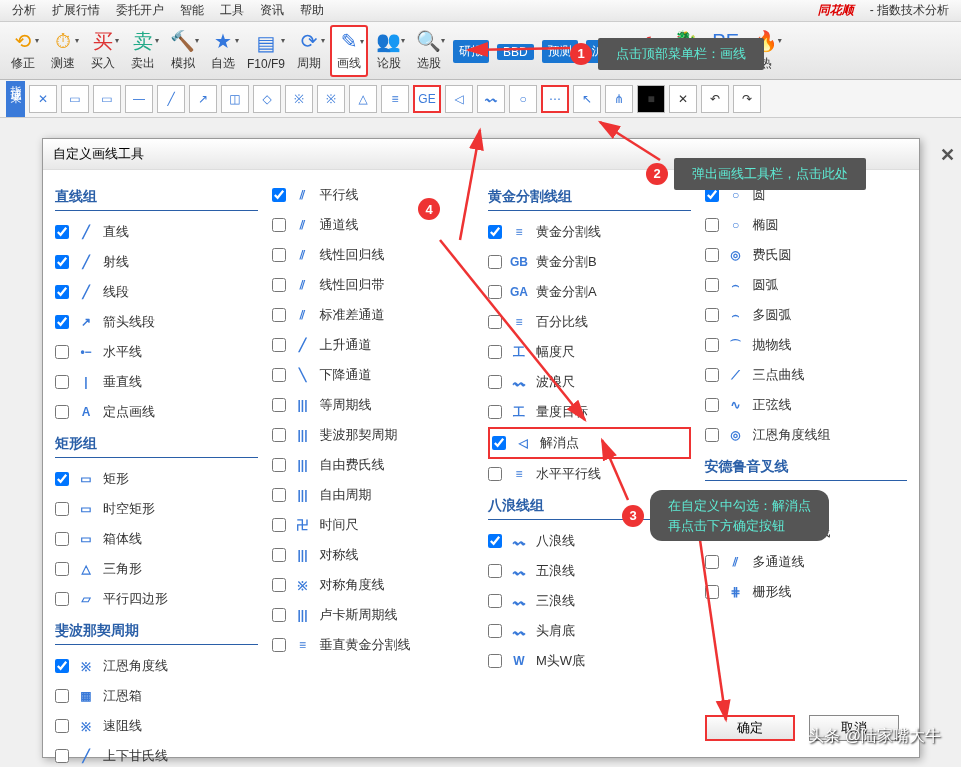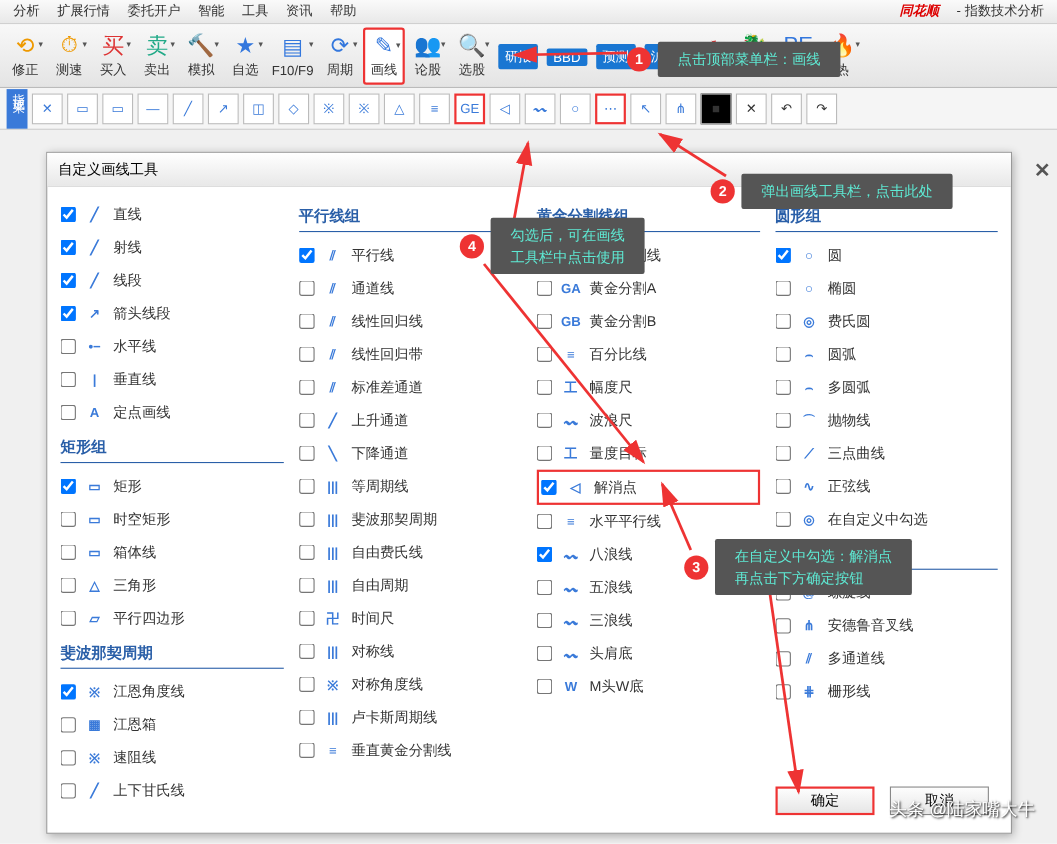--- a/index.html
+++ b/index.html
@@ -177,20 +177,21 @@
       <div class="dbtn" style="color: rgb(51, 51, 51);">✕</div>
       <div class="dbtn" style="color: rgb(51, 51, 51);">↶</div>
       <div class="dbtn" style="color: rgb(51, 51, 51);">↷</div>
     </div>
 </div>
 
 <div class="dialog">
   <div class="dlg-title">自定义画线工具</div>
   <div class="dlg-body" id="dlgbody">
       <div class="col">
+        <div class="grp-title">直线组</div>
         <div class="item">
           <input type="checkbox" checked="" style="">
           <span class="iicon">╱</span>
           <span class="ilabel">直线</span>
         </div>
         <div class="item">
           <input type="checkbox" checked="" style="">
           <span class="iicon">╱</span>
           <span class="ilabel">射线</span>
         </div>
@@ -261,21 +262,20 @@
           <span class="iicon">※</span>
           <span class="ilabel">速阻线</span>
         </div>
         <div class="item">
           <input type="checkbox" style="">
           <span class="iicon">╱</span>
           <span class="ilabel">上下甘氏线</span>
         </div>
       </div>
       <div class="col">
-        <div class="grp-title">平行线组</div>
         <div class="item">
           <input type="checkbox" checked="" style="">
           <span class="iicon">⫽</span>
           <span class="ilabel">平行线</span>
         </div>
         <div class="item">
           <input type="checkbox" style="">
           <span class="iicon">⫽</span>
           <span class="ilabel">通道线</span>
         </div>
@@ -352,30 +352,30 @@
       </div>
       <div class="col">
         <div class="grp-title">黄金分割线组</div>
         <div class="item">
           <input type="checkbox" checked="" style="">
           <span class="iicon">≡</span>
           <span class="ilabel">黄金分割线</span>
         </div>
         <div class="item">
           <input type="checkbox" style="">
+          <span class="iicon">GB</span>
+          <span class="ilabel">黄金分割B</span>
+        </div>
+        <div class="item">
+          <input type="checkbox" style="">
           <span class="iicon">GA</span>
           <span class="ilabel">黄金分割A</span>
         </div>
         <div class="item">
           <input type="checkbox" style="">
-          <span class="iicon">GB</span>
-          <span class="ilabel">黄金分割B</span>
-        </div>
-        <div class="item">
-          <input type="checkbox" style="">
           <span class="iicon">≡</span>
           <span class="ilabel">百分比线</span>
         </div>
         <div class="item">
           <input type="checkbox" style="">
           <span class="iicon">工</span>
           <span class="ilabel">幅度尺</span>
         </div>
         <div class="item">
           <input type="checkbox" style="">
@@ -390,20 +390,21 @@
         <div class="item hl-item">
           <input type="checkbox" checked="" style="">
           <span class="iicon">◁</span>
           <span class="ilabel">解消点</span>
         </div>
         <div class="item">
           <input type="checkbox" style="">
           <span class="iicon">≡</span>
           <span class="ilabel">水平平行线</span>
         </div>
+        <div class="grp-title">八浪线组</div>
         <div class="item">
           <input type="checkbox" checked="" style="">
           <span class="iicon">〰</span>
           <span class="ilabel">八浪线</span>
         </div>
         <div class="item">
           <input type="checkbox" style="">
           <span class="iicon">〰</span>
           <span class="ilabel">五浪线</span>
         </div>
@@ -417,21 +418,20 @@
           <span class="iicon">〰</span>
           <span class="ilabel">头肩底</span>
         </div>
         <div class="item">
           <input type="checkbox" style="">
           <span class="iicon">W</span>
           <span class="ilabel">M头W底</span>
         </div>
       </div>
       <div class="col">
-        <div class="grp-title">圆形组</div>
         <div class="item">
           <input type="checkbox" checked="" style="">
           <span class="iicon">○</span>
           <span class="ilabel">圆</span>
         </div>
         <div class="item">
           <input type="checkbox" style="">
           <span class="iicon">○</span>
           <span class="ilabel">椭圆</span>
         </div>
@@ -461,21 +461,21 @@
           <span class="ilabel">三点曲线</span>
         </div>
         <div class="item">
           <input type="checkbox" style="">
           <span class="iicon">∿</span>
           <span class="ilabel">正弦线</span>
         </div>
         <div class="item">
           <input type="checkbox" style="">
           <span class="iicon">◎</span>
-          <span class="ilabel">在自定义中勾选</span>
+          <span class="ilabel">江恩角度线组</span>
         </div>
         <div class="grp-title">安德鲁音叉线</div>
         <div class="item">
           <input type="checkbox" style="">
           <span class="iicon">@</span>
           <span class="ilabel">螺旋线</span>
         </div>
         <div class="item">
           <input type="checkbox" style="">
           <span class="iicon">⋔</span>
@@ -504,27 +504,25 @@
 <div class="callout" style="left:570px;top:38px;">
   <div class="cnum">1</div>
   <div class="ctext">点击顶部菜单栏：画线</div>
 </div>
 <div class="callout" style="left:646px;top:158px;">
   <div class="cnum">2</div>
   <div class="ctext">弹出画线工具栏，点击此处</div>
 </div>
 <div class="callout" style="left:622px;top:490px;">
   <div class="cnum">3</div>
-  <div class="ctext" style="white-space:pre-line;">在自定义中勾选：解消点
+  <div class="ctext" style="white-space:pre-line;border-radius:12px;">在自定义中勾选：解消点
 再点击下方确定按钮</div>
 </div>
 <div class="callout" style="left:418px;top:198px;">
   <div class="cnum">4</div>
-  <div class="ctext" style="white-space:pre-line;">勾选后，可在画线
-工具栏中点击使用</div>
 </div>
 
 <svg style="position:absolute;left:0;top:0;width:961px;height:767px;pointer-events:none;z-index:45;">
 <defs>
       <marker id="ah" markerWidth="10" markerHeight="10" refX="8" refY="3" orient="auto">
         <path d="M0,0 L9,3 L0,6 z" fill="#e33"></path>
       </marker>
     </defs>
 <path class="arrow" d="M 570 48 L 468 50"></path>
 <path class="arrow" d="M 660 160 L 600 122"></path>

